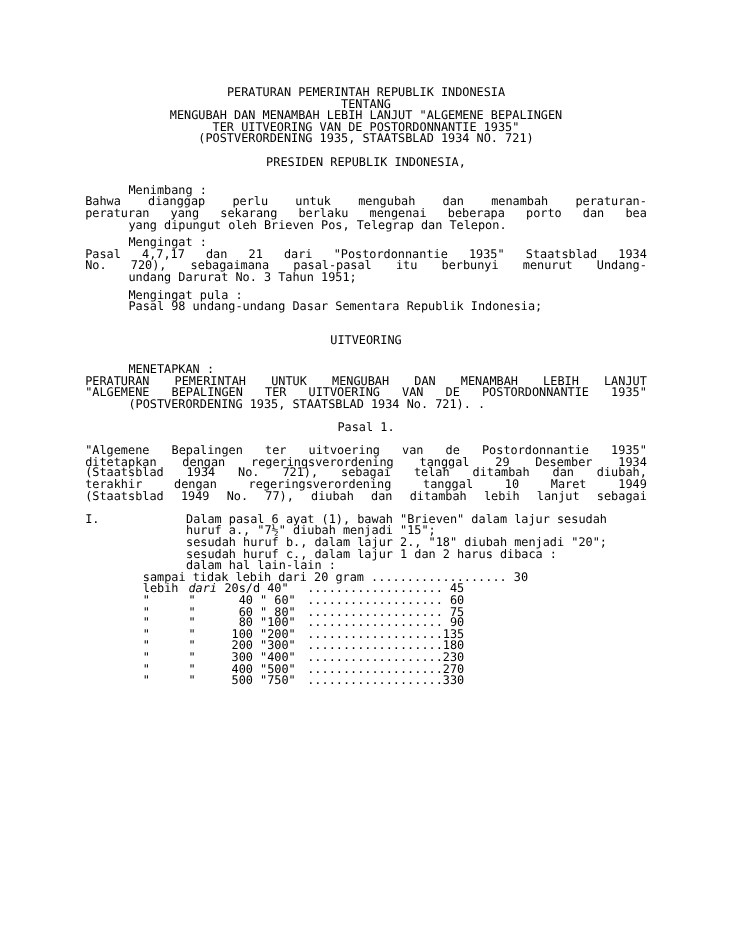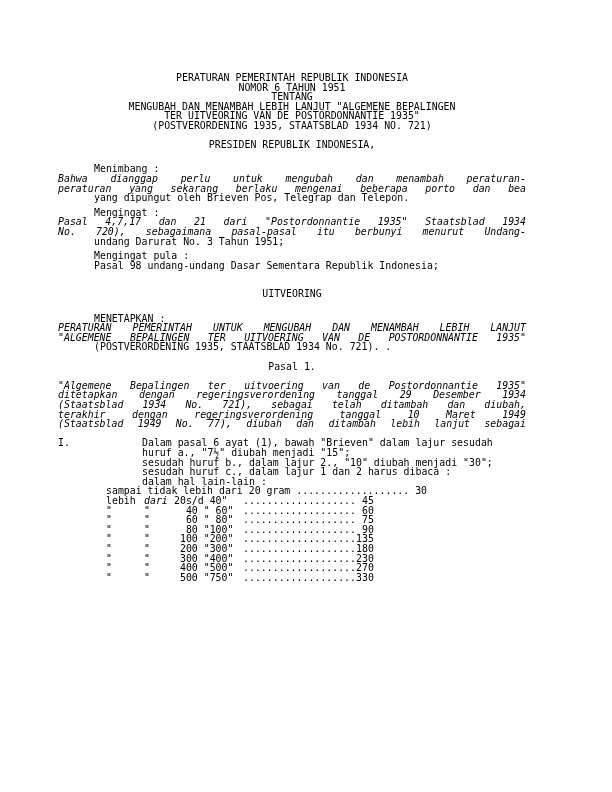--- a/index.html
+++ b/index.html
@@ -1,43 +1,42 @@
 <!DOCTYPE html>
 <html><head>
 <meta charset="utf-8">
 <style>
   html, body { margin: 0; padding: 0; background: #ffffff; }
   body {
     width: 612px; height: 792px; position: relative; overflow: hidden;
     font-family: "DejaVu Sans Mono", "Liberation Mono", monospace;
     font-size: 9.9px; line-height: 9.6px; color: #000;
   }
-  .page { position: absolute; left: 58px; top: 73px; width: 468px; }
+  .page { position: absolute; left: 71px; top: 73px; width: 468px; }
   .center { text-align: center; white-space: pre; }
   .line { white-space: pre; margin-left: 36px; }
-  .just { text-align: justify; text-align-last: justify; white-space: normal; font-style: italic; }
+  .just { text-align: justify; text-align-last: justify; white-space: normal; }
   .gap { height: 9.6px; }
   .gap-s { height: 5px; }
   .item { display: flex; }
   .item-num { width: 48px; flex: none; white-space: pre; }
   .item-body { flex: 1; }
   .rate-row { display: flex; white-space: pre; }
   .rc1 { width: 38px; }
   .rc2 { width: 30px; font-style: italic; }
   .rc3 { width: 60px; text-align: left; }
   .rdots { width: 122px; text-align: right; }
 </style>
 </head>
 <body>
 
 <div class="page">
 
   <div>
     <div class="center">PERATURAN PEMERINTAH REPUBLIK INDONESIA</div>
-    <div class="center">NOMOR 6 TAHUN 1951</div>
     <div class="center">TENTANG</div>
     <div class="center">MENGUBAH DAN MENAMBAH LEBIH LANJUT "ALGEMENE BEPALINGEN</div>
     <div class="center">TER UITVEORING VAN DE POSTORDONNANTIE 1935"</div>
     <div class="center">(POSTVERORDENING 1935, STAATSBLAD 1934 NO. 721)</div>
     <div class="gap"></div>
     <div class="center">PRESIDEN REPUBLIK INDONESIA,</div>
   </div>
 
   <div class="gap"></div>
     <div class="gap-s"></div>
@@ -91,21 +90,21 @@
     <div class="just">terakhir dengan regeringsverordening tanggal 10 Maret 1949</div>
     <div class="just">(Staatsblad 1949 No. 77), diubah dan ditambah lebih lanjut sebagai</div>
 
     <div class="gap"></div>
 
     <div class="item">
       <div class="item-num">I.</div>
       <div class="item-body">
         <div class="line">Dalam pasal 6 ayat (1), bawah "Brieven" dalam lajur sesudah</div>
         <div class="line">huruf a., "7½" diubah menjadi "15";</div>
-        <div class="line">sesudah huruf b., dalam lajur 2., "10" diubah menjadi "30";</div>
+        <div class="line">sesudah huruf b., dalam lajur 2., "18" diubah menjadi "20";</div>
         <div class="line">sesudah huruf c., dalam lajur 1 dan 2 harus dibaca :</div>
         <div class="line">dalam hal lain-lain :</div>
 
         <div class="rate-table">
           <div class="rate-row">
             <span>sampai tidak lebih dari 20 gram</span><span> ...................</span><span> 30</span>
           </div>
 
           <div class="rate-row">
             <span class="rc1">lebih</span><span class="rc2">dari</span><span class="rc3">20s/d 40"</span><span class="rdots">...................</span><span> 45</span>

